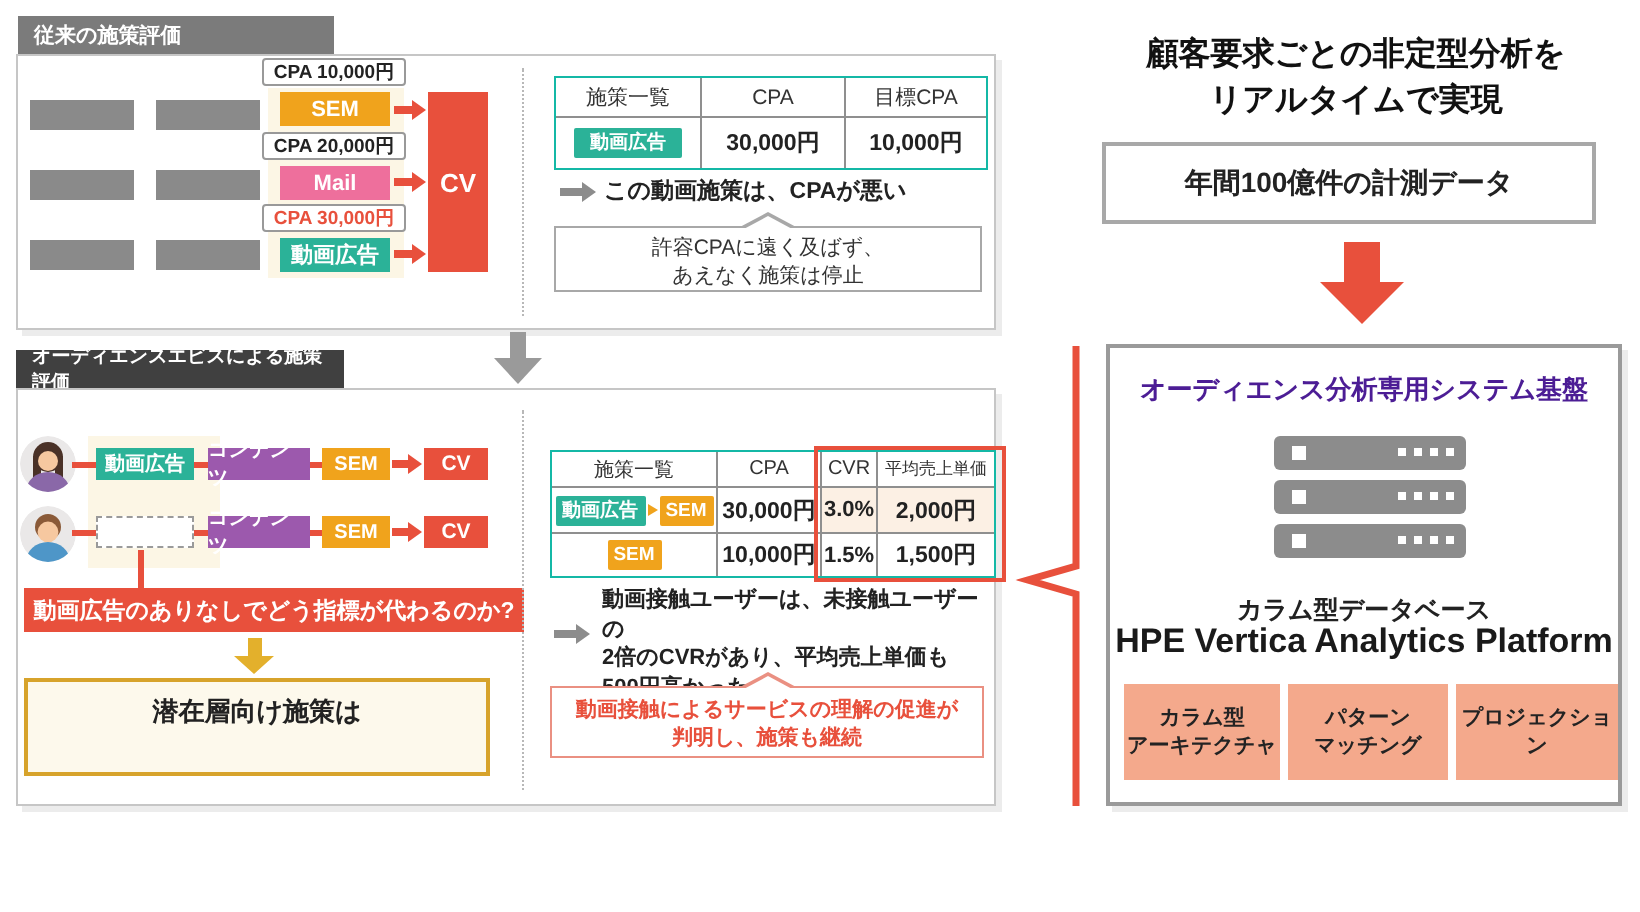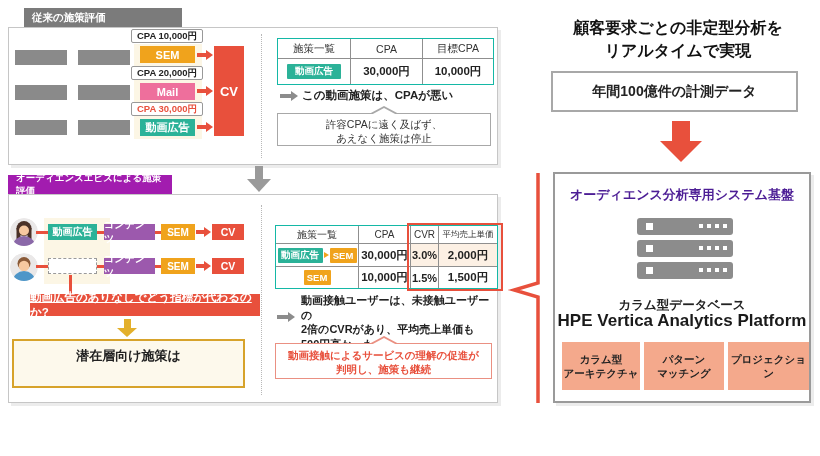--- a/index.html
+++ b/index.html
@@ -1,22 +1,22 @@
 <!DOCTYPE html>
 <html><head>
 <meta charset="utf-8">
 <style>
   html,body{margin:0;padding:0;background:#fff;}
   .canvas{position:relative;width:820px;height:456px;background:#fff;overflow:hidden;
           font-family:"Liberation Sans","DejaVu Sans",sans-serif;color:#222;}
 
   
   .tab{position:absolute;color:#fff;display:flex;align-items:center;padding:0 8px;box-sizing:border-box;font-weight:bold;}
-  .tab-a{left:24px;top:8px;width:158px;height:19px;background:#7b7b7b;font-size:10.5px;}
-  .tab-b{left:8px;top:175px;width:164px;height:20px;background:#a21caf;font-size:9.5px;}
+  .tab-a{left:9px;top:8px;width:158px;height:19px;background:#7b7b7b;font-size:10.5px;}
+  .tab-b{left:8px;top:175px;width:164px;height:20px;background:#404040;font-size:9.5px;}
 
   
   .panel{position:absolute;background:#fff;border:1px solid #c6c6c6;box-shadow:3px 3px 0 #ececec;box-sizing:border-box;}
   .box-a{left:8px;top:27px;width:490px;height:138px;}
   .box-b{left:8px;top:194px;width:490px;height:209px;}
 
   .gbar{position:absolute;width:52px;height:15px;background:#8a8a8a;}
   .cream{position:absolute;background:#fcf6e5;}
   .vdots{position:absolute;width:0;border-left:1px dotted #b8b8b8;}
 
@@ -225,21 +225,21 @@
     <div class="chip purple" style="left:95px;top:63px;width:51px;height:16px;font-size:10px;">コンテンツ</div>
     <div class="rline" style="left:146px;top:70px;width:6px;"></div>
     <div class="chip orange" style="left:152px;top:63px;width:34px;height:16px;font-size:10px;">SEM</div>
     <div class="ar" style="left:187px;top:66px;">
         <span class="stem" style="width:8px;"></span>
         <span class="head"></span>
       </div>
     <div class="chip redbg" style="left:203px;top:63px;width:32px;height:16px;font-size:10.5px;">CV</div>
 
     <div class="vline" style="left:60px;top:80px;height:19px;"></div>
-    <div class="qbox" style="left:21px;top:99px;width:230px;height:22px;text-decoration:underline;">動画広告のありなしでどう指標が代わるのか?</div>
+    <div class="qbox" style="left:3px;top:99px;width:250px;height:22px;">動画広告のありなしでどう指標が代わるのか?</div>
 
     <div class="ad ad-yellow" style="left:108px;top:124px;">
         <span class="stem"></span>
         <span class="head"></span>
       </div>
 
     <div class="flowbox">
       <div>潜在層向け施策は</div>
     </div>
 

